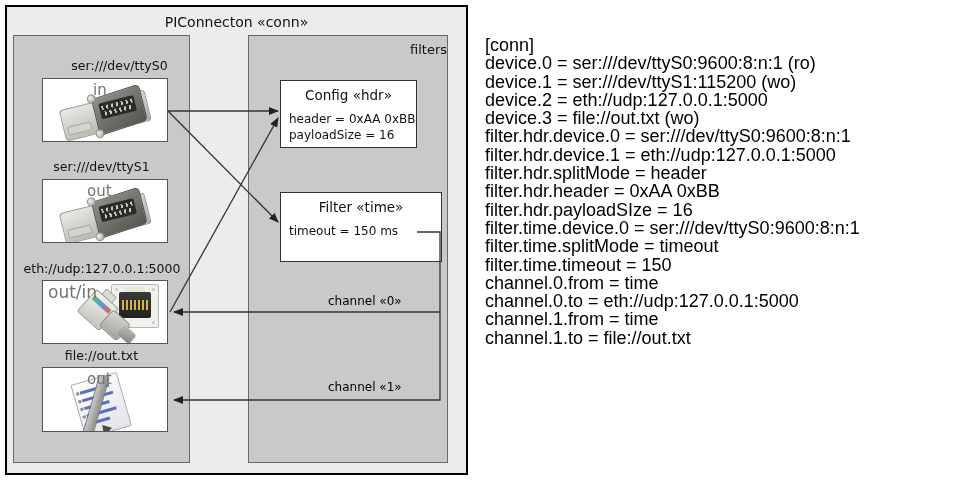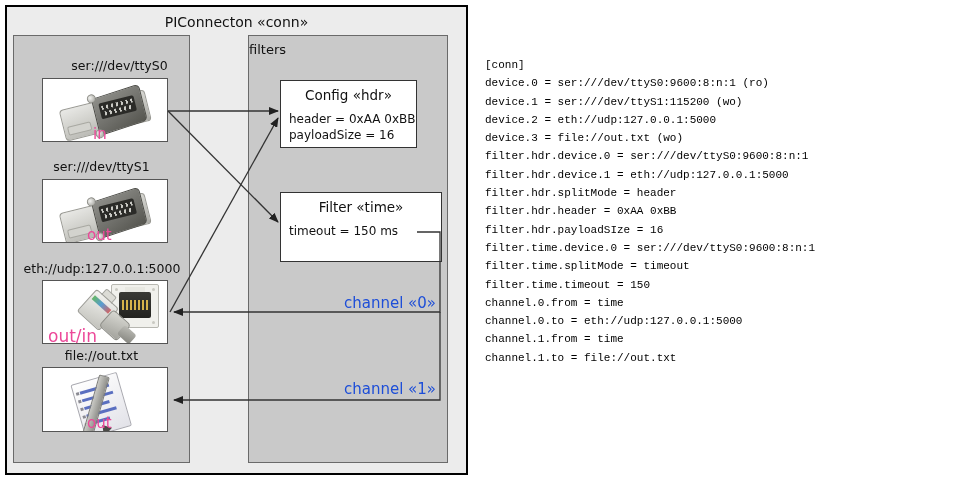--- a/index.html
+++ b/index.html
@@ -11,57 +11,57 @@
   .outer{position:absolute;left:5px;top:5px;width:463px;height:470px;
          background:#ececec;border:2px solid #000;box-sizing:border-box;}
   .outer-title{position:absolute;left:0;top:7px;width:100%;text-align:center;
                font-size:14px;color:#111;}
 
   
   .panel{position:absolute;background:#c9c9c9;border:1px solid #6a6a6a;
          box-sizing:border-box;}
   .panel-devices{left:13px;top:35px;width:177px;height:428px;}
   .panel-filters{left:248px;top:35px;width:200px;height:428px;}
-  .panel-title{position:absolute;top:6px;width:100%;text-align:left;
+  .panel-title{position:absolute;top:6px;width:100%;text-align:right;
                font-size:13px;color:#111;}
   .filters-title{left:0;top:6px;}
 
   
   .cap{position:absolute;font-size:12.5px;color:#111;text-align:center;
        white-space:nowrap;}
 
   
   .devbox{position:absolute;background:#fff;border:1px solid #555;
           box-sizing:border-box;overflow:hidden;}
-  .devlabel{position:absolute;z-index:3;font-size:15px;color:#ec4899;
-            letter-spacing:0px;margin-top:44px;}
+  .devlabel{position:absolute;z-index:3;font-size:15px;color:#737373;
+            letter-spacing:0px;}
 
   
   .filtbox{position:absolute;background:#fff;border:1px solid #333;
            box-sizing:border-box;}
   .filt-title{position:absolute;left:0;top:6px;width:100%;text-align:center;
               font-size:13.5px;color:#111;}
   .filt-attrs{position:absolute;left:8px;top:30px;font-size:12px;
               color:#111;line-height:16px;}
 
   
-  .chan-label{position:absolute;font-size:15px;color:#1d4ed8;white-space:nowrap;margin-left:16px;}
+  .chan-label{position:absolute;font-size:12px;color:#000000;white-space:nowrap;}
 
   
   .vec{position:absolute;left:0;top:0;width:964px;height:484px;
        pointer-events:none;}
 
   
   .config{position:absolute;left:482px;top:0px;width:482px;height:484px;}
   .config-head{position:absolute;left:3px;top:8px;font-size:13.5px;
                font-weight:bold;color:#000;
                font-family:"DejaVu Sans Mono","Liberation Mono",monospace;}
-  .config-body{position:absolute;left:3px;top:56px;
-               font-family:Liberation Mono, monospace;
-               font-size:11px;line-height:18.3px;color:#000;
+  .config-body{position:absolute;left:3px;top:36px;
+               font-family:Liberation Sans, sans-serif;
+               font-size:18px;line-height:18.3px;color:#000;
                white-space:pre;}
 
   
   .db9{position:absolute;width:92px;height:46px;
        transform:rotate(-14deg);}
   .db9 .shell{position:absolute;left:0;top:8px;width:86px;height:30px;
        background:linear-gradient(170deg,#e9e9e6 0%,#cfcfca 45%,#a9a9a4 100%);
        border-radius:4px;border:1px solid #9a9a94;}
   .db9 .face{position:absolute;left:34px;top:3px;width:48px;height:36px;
        background:linear-gradient(160deg,#8f8f8a 0%,#6d6d68 60%,#55554f 100%);

